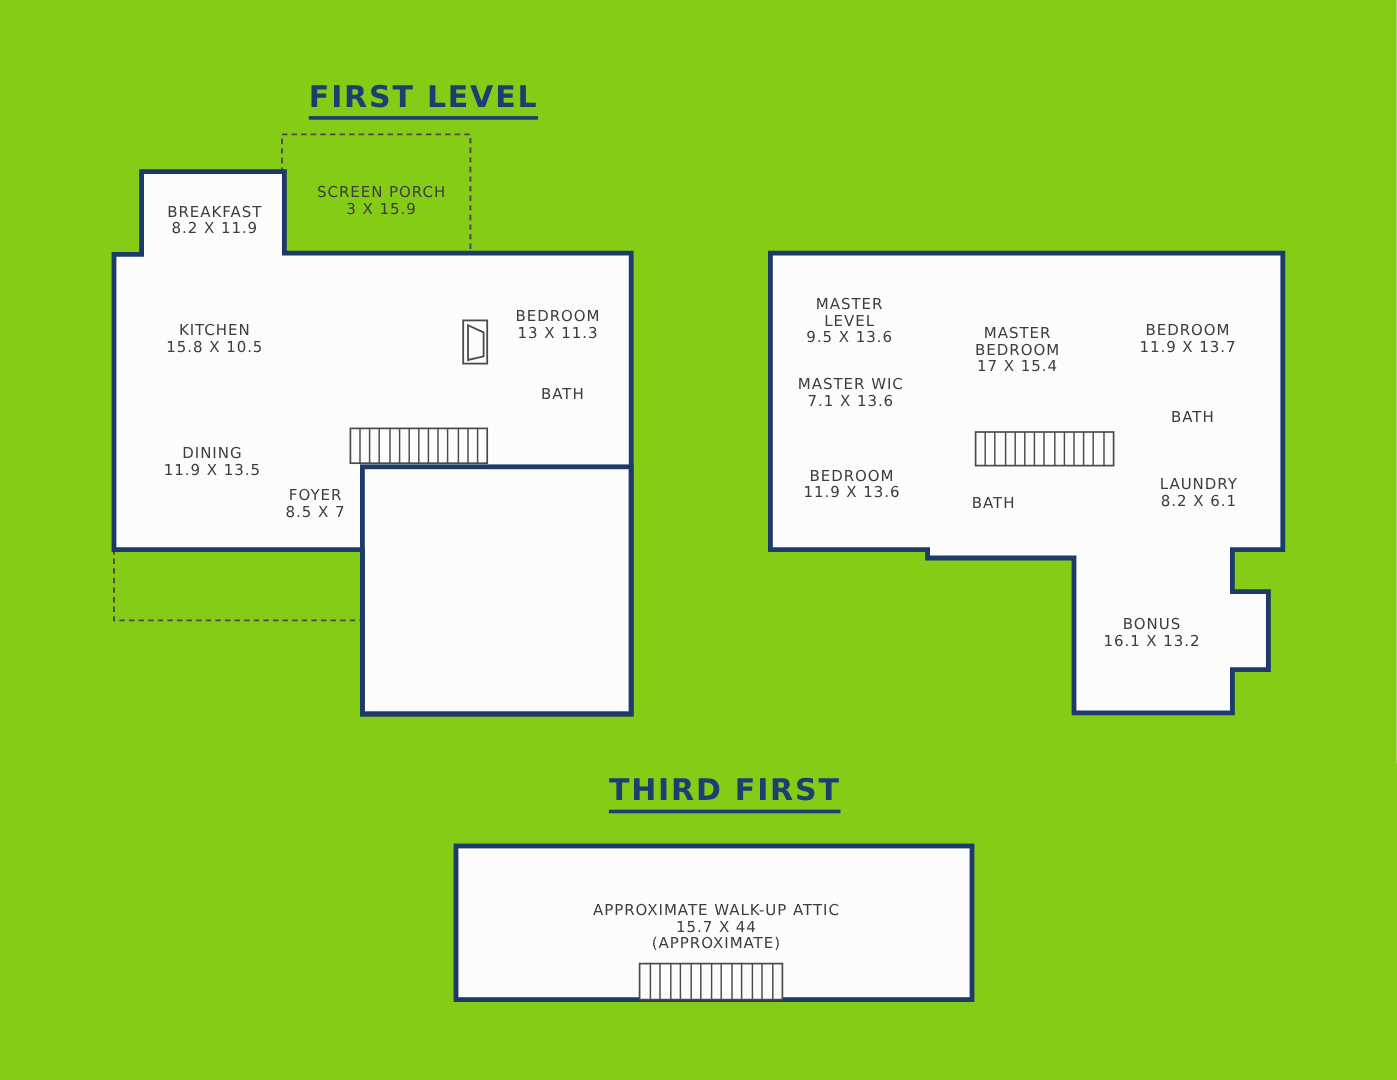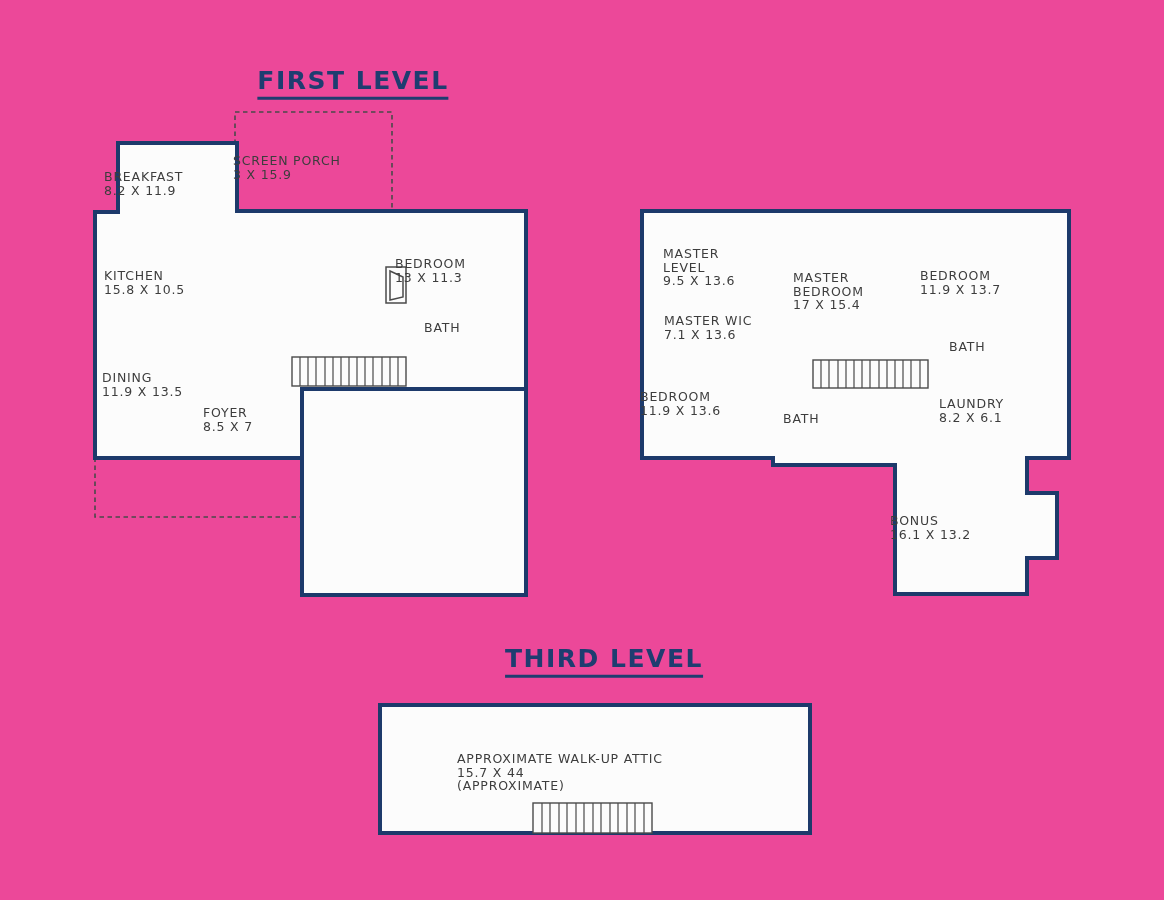--- a/index.html
+++ b/index.html
@@ -1,29 +1,29 @@
 <!DOCTYPE html>
 <html><head>
 <meta charset="utf-8">
 <style>
   html,body{margin:0;padding:0;background:#ffffff;}
   .canvas{
-    position:relative;width:1164px;height:900px;background:#ec4899;
+    position:relative;width:1164px;height:900px;background:#84cc16;
     font-family:"DejaVu Sans","Liberation Sans",sans-serif;overflow:hidden;
   }
   .plan-svg{position:absolute;left:0;top:0;}
   .level-title{
     position:absolute;transform:translate(-50%,-50%);
     margin:0;font-size:25px;font-weight:bold;letter-spacing:1.5px;
     color:#1e3d70;border-bottom:3px solid #1e3d70;padding-bottom:2px;
     white-space:nowrap;line-height:1.1;
   }
   .room-label{
     position:absolute;transform:translate(-50%,-50%);
-    text-align:left;color:#3d3d3d;font-size:12.5px;letter-spacing:0.8px;
+    text-align:center;color:#3d3d3d;font-size:12.5px;letter-spacing:0.8px;
     line-height:1.08;
   }
   .room-label .rn,.room-label .rd,.room-label .rnote{display:block;}
 </style>
 </head>
 <body>
 
 <div class="canvas">
 
   <svg class="plan-svg" width="1164" height="900" viewBox="0 0 1164 900">
@@ -60,21 +60,21 @@
     <g>
       <rect x="380" y="705" width="430" height="128" fill="#fcfcfc" stroke="#1d3a6b" stroke-width="4"></rect>
       <g>
         <rect x="533" y="803" width="119" height="30" fill="#fcfcfc" stroke="#4a4a4a" stroke-width="1.4"></rect>
         <path d="M542 803V833M550 803V833M559 803V833M567 803V833M576 803V833M584 803V833M593 803V833M601 803V833M610 803V833M618 803V833M627 803V833M635 803V833M644 803V833" stroke="#4a4a4a" stroke-width="1.2" fill="none"></path>
       </g>
     </g>
   </svg>
 
   <h2 class="level-title" style="left:353px;top:83px">FIRST LEVEL</h2>
-  <h2 class="level-title" style="left:604px;top:661px">THIRD LEVEL</h2>
+  <h2 class="level-title" style="left:604px;top:661px">THIRD FIRST</h2>
 
   <div class="room-label" style="left:179px;top:183px;width:150px">
     <span class="rn">BREAKFAST</span>
     <span class="rd">8.2 X 11.9</span>
   </div>
   <div class="room-label" style="left:318px;top:167px;width:170px">
     <span class="rn">SCREEN PORCH</span>
     <span class="rd">3 X 15.9</span>
   </div>
   <div class="room-label" style="left:179px;top:282px;width:150px">

